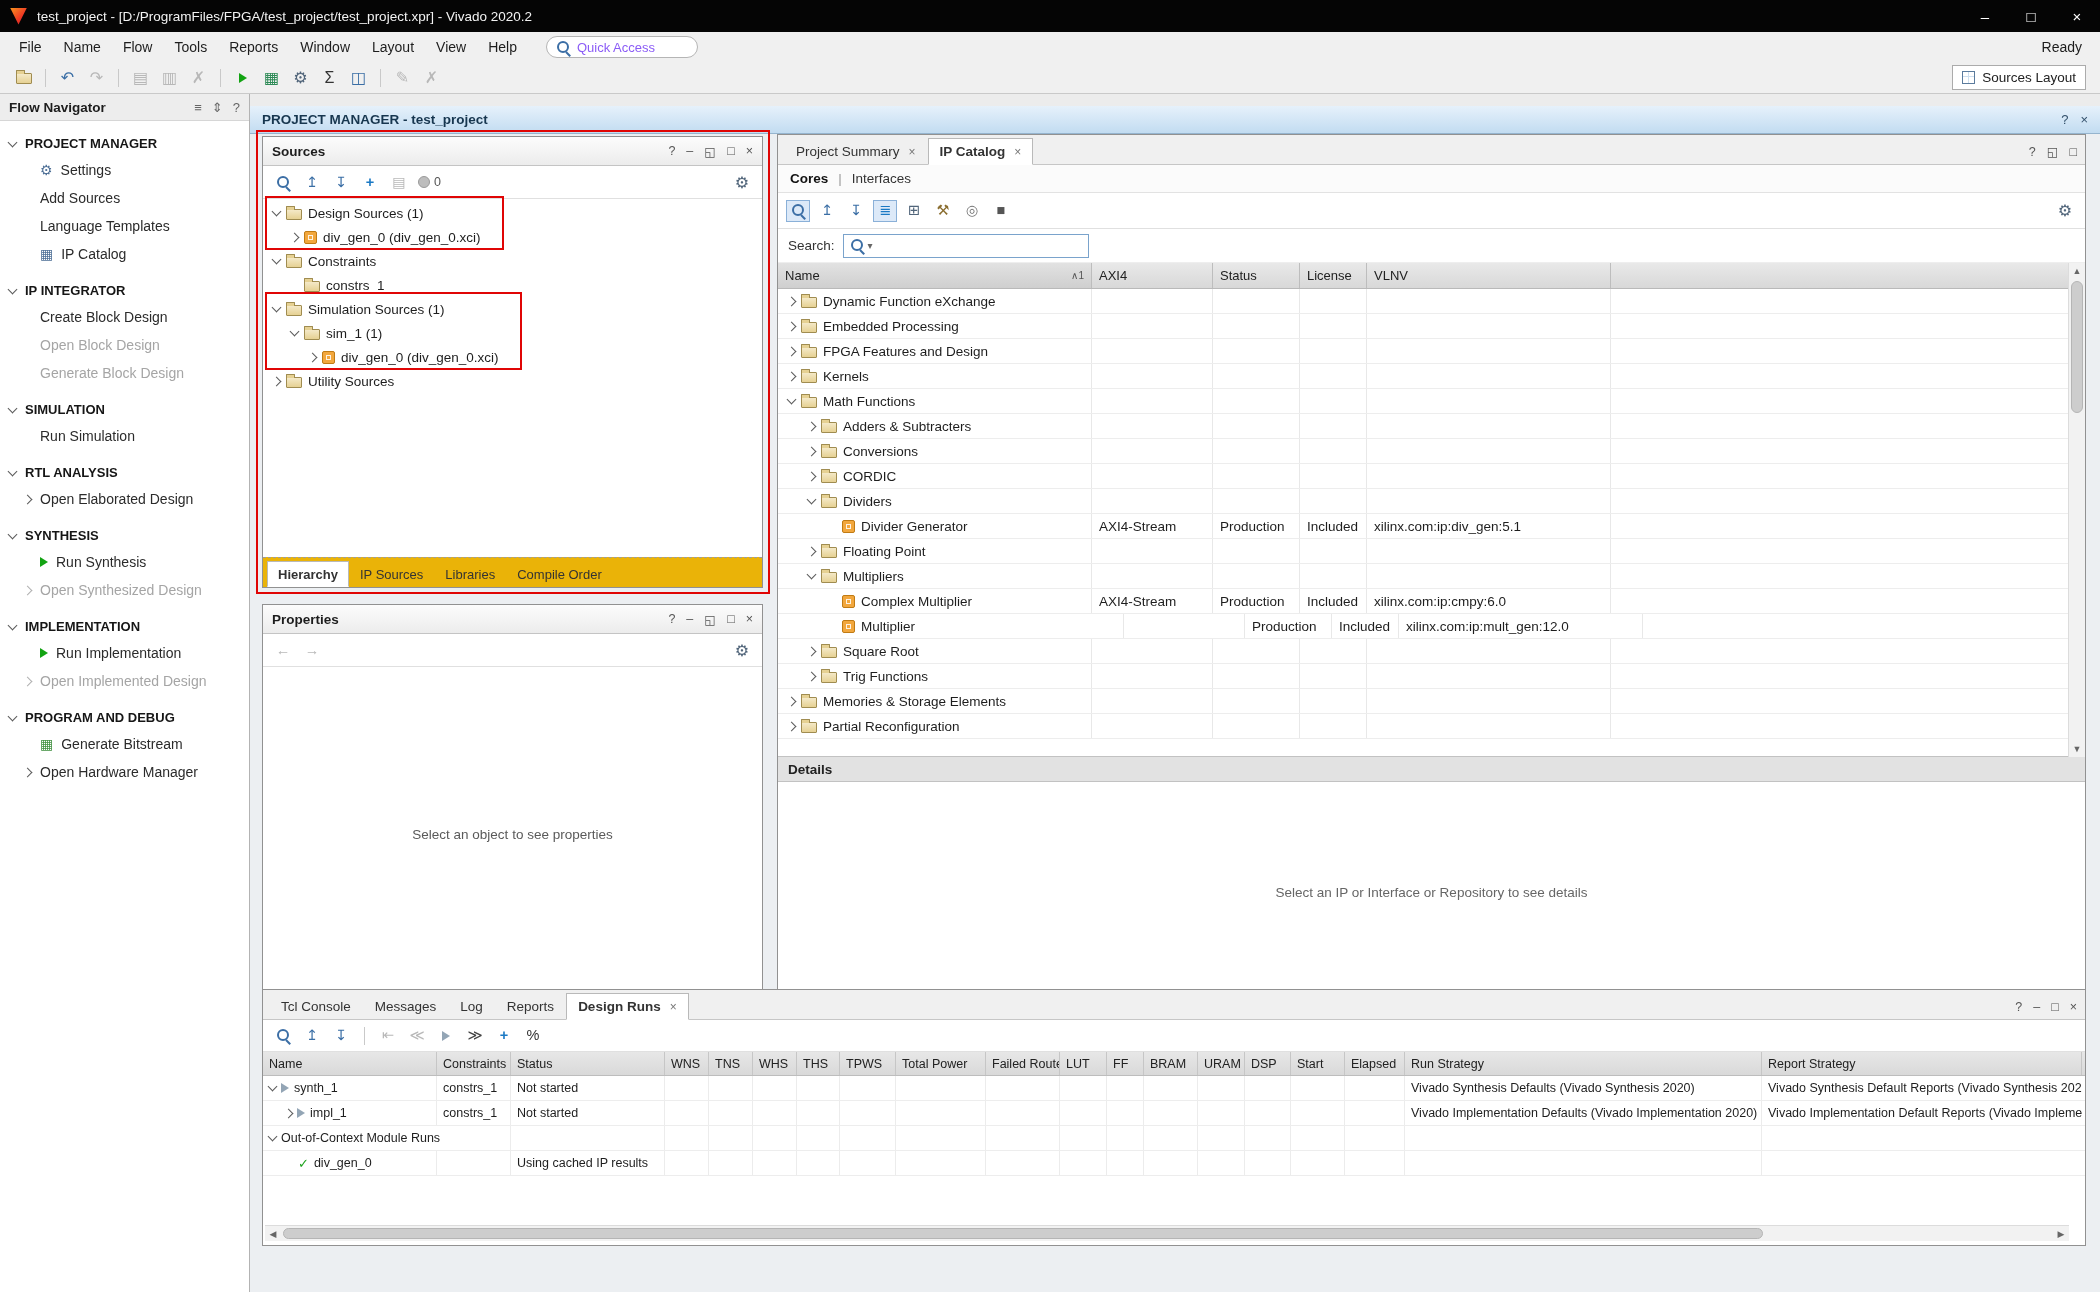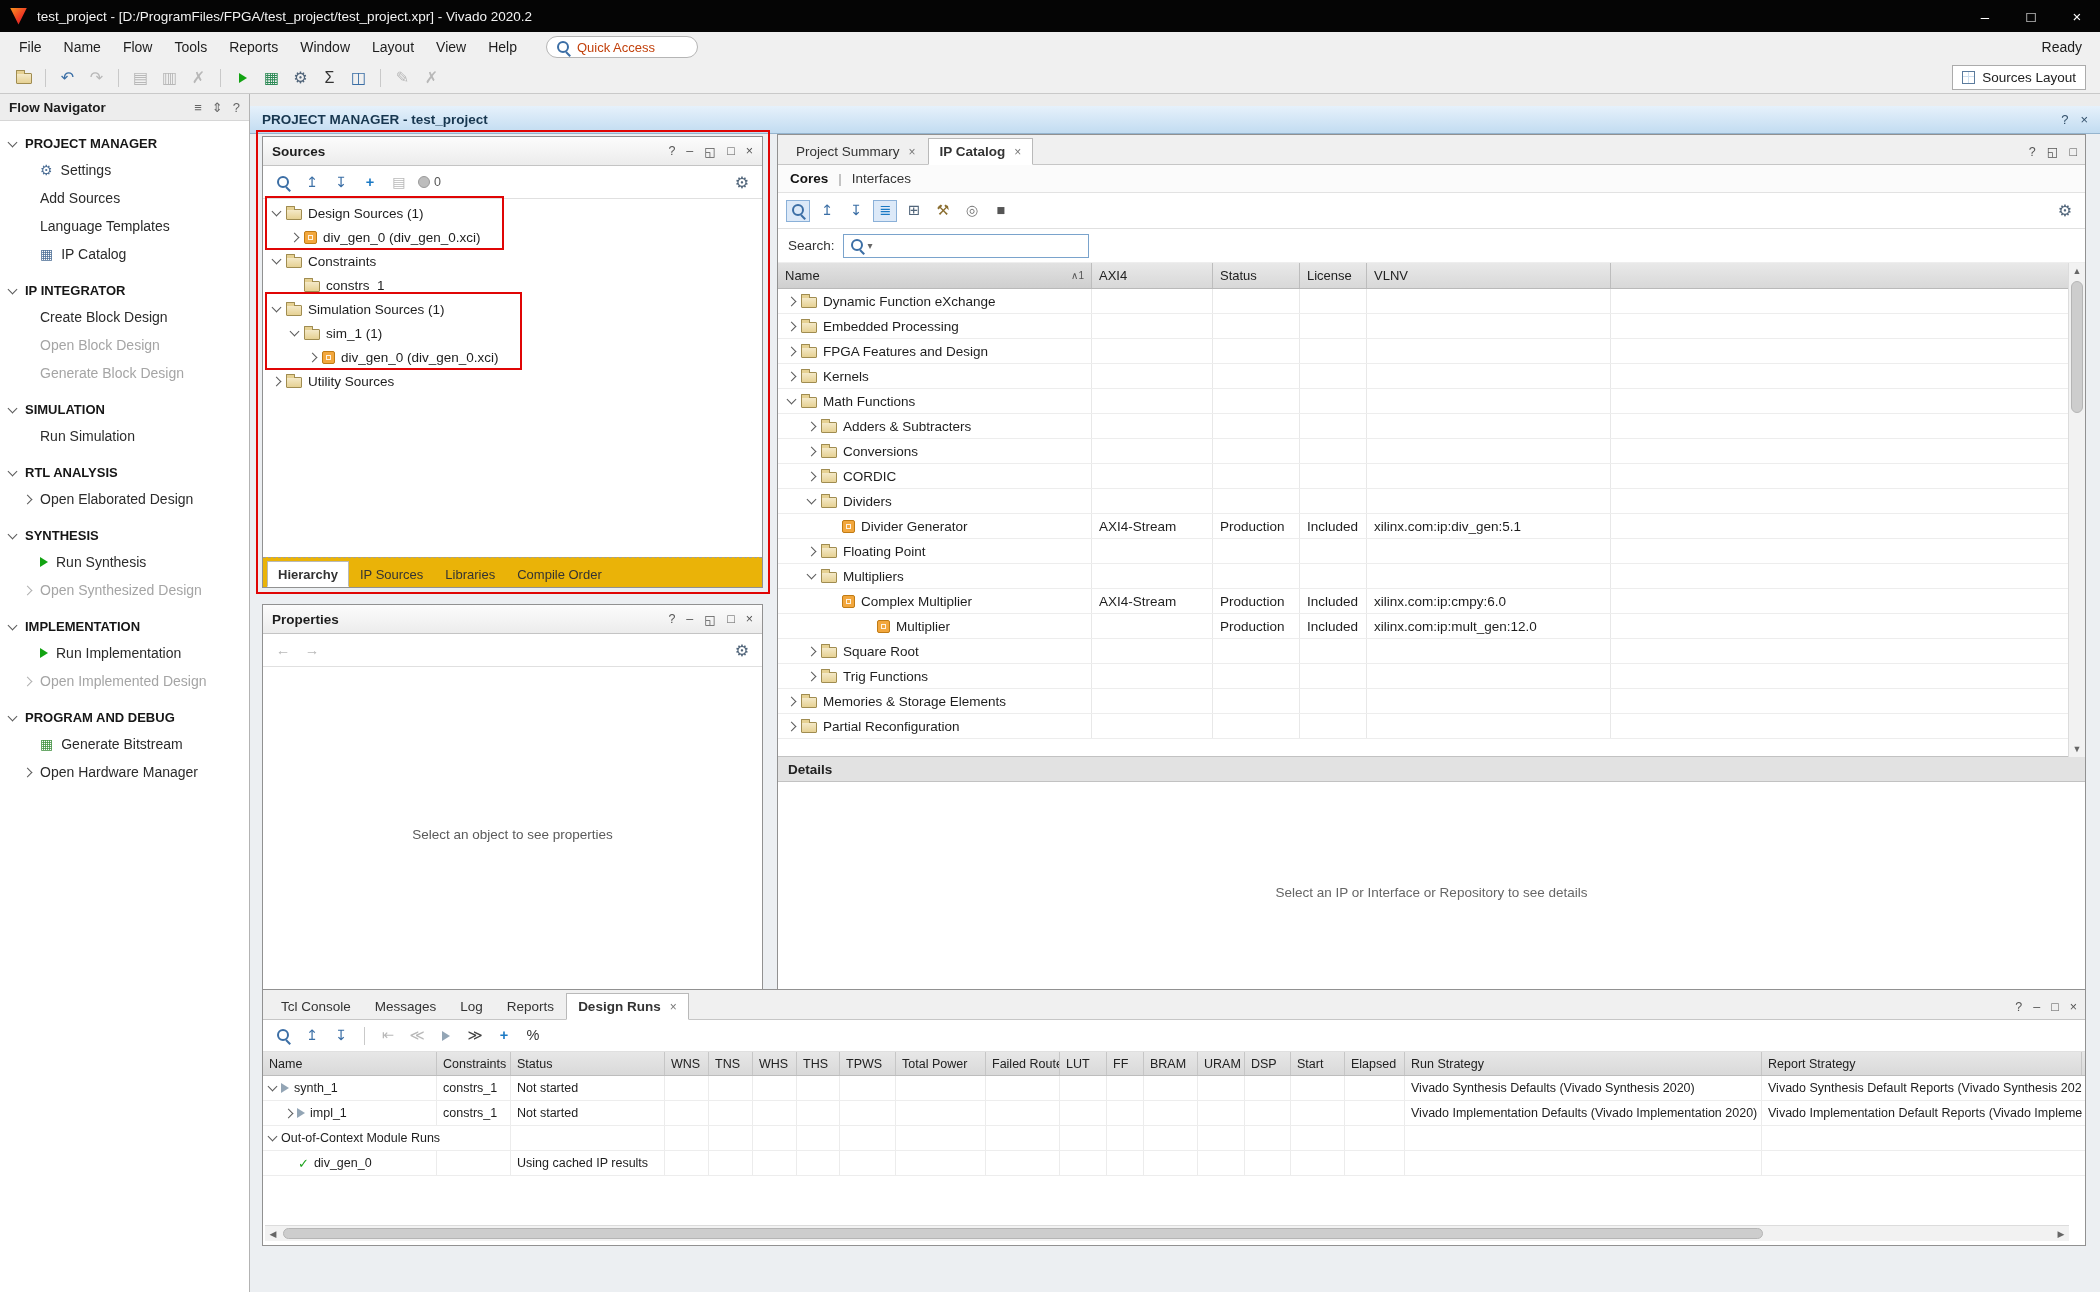--- a/index.html
+++ b/index.html
@@ -9,21 +9,21 @@
 
 .titlebar{position:absolute;left:0;top:0;width:2100px;height:32px;background:#050505;color:#f2f2f2;display:flex;align-items:center;z-index:10;}
 .logo{width:17px;height:17px;margin:0 10px;background:linear-gradient(135deg,#f7941e 0%,#ee3524 60%,#a91e22 100%);clip-path:polygon(0 0,100% 0,50% 100%);flex:none;}
 .title-text{font-size:13.5px;white-space:nowrap;}
 .win-controls{margin-left:auto;display:flex;height:100%;}
 .win-btn{width:46px;height:100%;display:flex;align-items:center;justify-content:center;font-size:15px;color:#fff;}
 
 
 .menubar{position:absolute;left:0;top:32px;width:2100px;height:30px;background:#f0f0f0;display:flex;align-items:center;padding-left:8px;z-index:9;}
 .menu-item{padding:4px 11px;font-size:14px;color:#1d1d1d;}
-.quick-access{margin-left:18px;width:152px;height:22px;border:1px solid #b5b5b5;border-radius:11px;background:#fff;display:flex;align-items:center;gap:6px;padding:0 9px;color:#c2410c;font-size:13px;}
+.quick-access{margin-left:18px;width:152px;height:22px;border:1px solid #b5b5b5;border-radius:11px;background:#fff;display:flex;align-items:center;gap:6px;padding:0 9px;color:#8b5cf6;font-size:13px;}
 .ready{margin-left:auto;padding-right:18px;font-size:14px;color:#1d1d1d;}
 
 
 .toolbar{position:absolute;left:0;top:62px;width:2100px;height:32px;background:#f0f0f0;border-bottom:1px solid #c9c9c9;display:flex;align-items:center;padding-left:10px;gap:2px;z-index:9;}
 .tb-icon{width:27px;height:24px;display:flex;align-items:center;justify-content:center;font-size:16px;color:#444;gap:4px;}
 .tb-icon.disabled{color:#b8b8b8;}
 .tb-icon.disabled .glyph{color:#b8b8b8 !important;}
 .tb-sep{width:1px;height:18px;background:#c9c9c9;margin:0 6px;flex:none;}
 .layout-select{position:absolute;right:14px;top:3px;height:25px;border:1px solid #ababab;background:#fff;display:flex;align-items:center;gap:7px;padding:0 9px;font-size:13.5px;color:#222;}
 .layout-grid{width:13px;height:13px;border:1px solid #5b7b9d;background:linear-gradient(#cfe0f0,#cfe0f0) 0 4px/100% 1px no-repeat, linear-gradient(90deg,#cfe0f0,#cfe0f0) 5px 0/1px 100% no-repeat,#fff;}
@@ -687,21 +687,21 @@
           <span class="ipicon"></span>
           <span>Complex Multiplier</span>
         </div>
         <div class="ip-cell" style="width: 121px;">AXI4-Stream</div>
         <div class="ip-cell" style="width: 87px;">Production</div>
         <div class="ip-cell" style="width: 67px;">Included</div>
         <div class="ip-cell" style="width: 244px;">xilinx.com:ip:cmpy:6.0</div>
         <div class="ip-cell filler"></div>
       </div>
       <div class="ip-row">
-        <div class="ip-cell" style="width: 314px; padding-left: 99px;">
+        <div class="ip-cell" style="width: 346px; padding-left: 64px;">
           <span class="ipicon"></span>
           <span>Multiplier</span>
         </div>
         <div class="ip-cell" style="width: 121px;"></div>
         <div class="ip-cell" style="width: 87px;">Production</div>
         <div class="ip-cell" style="width: 67px;">Included</div>
         <div class="ip-cell" style="width: 244px;">xilinx.com:ip:mult_gen:12.0</div>
         <div class="ip-cell filler"></div>
       </div>
       <div class="ip-row">

